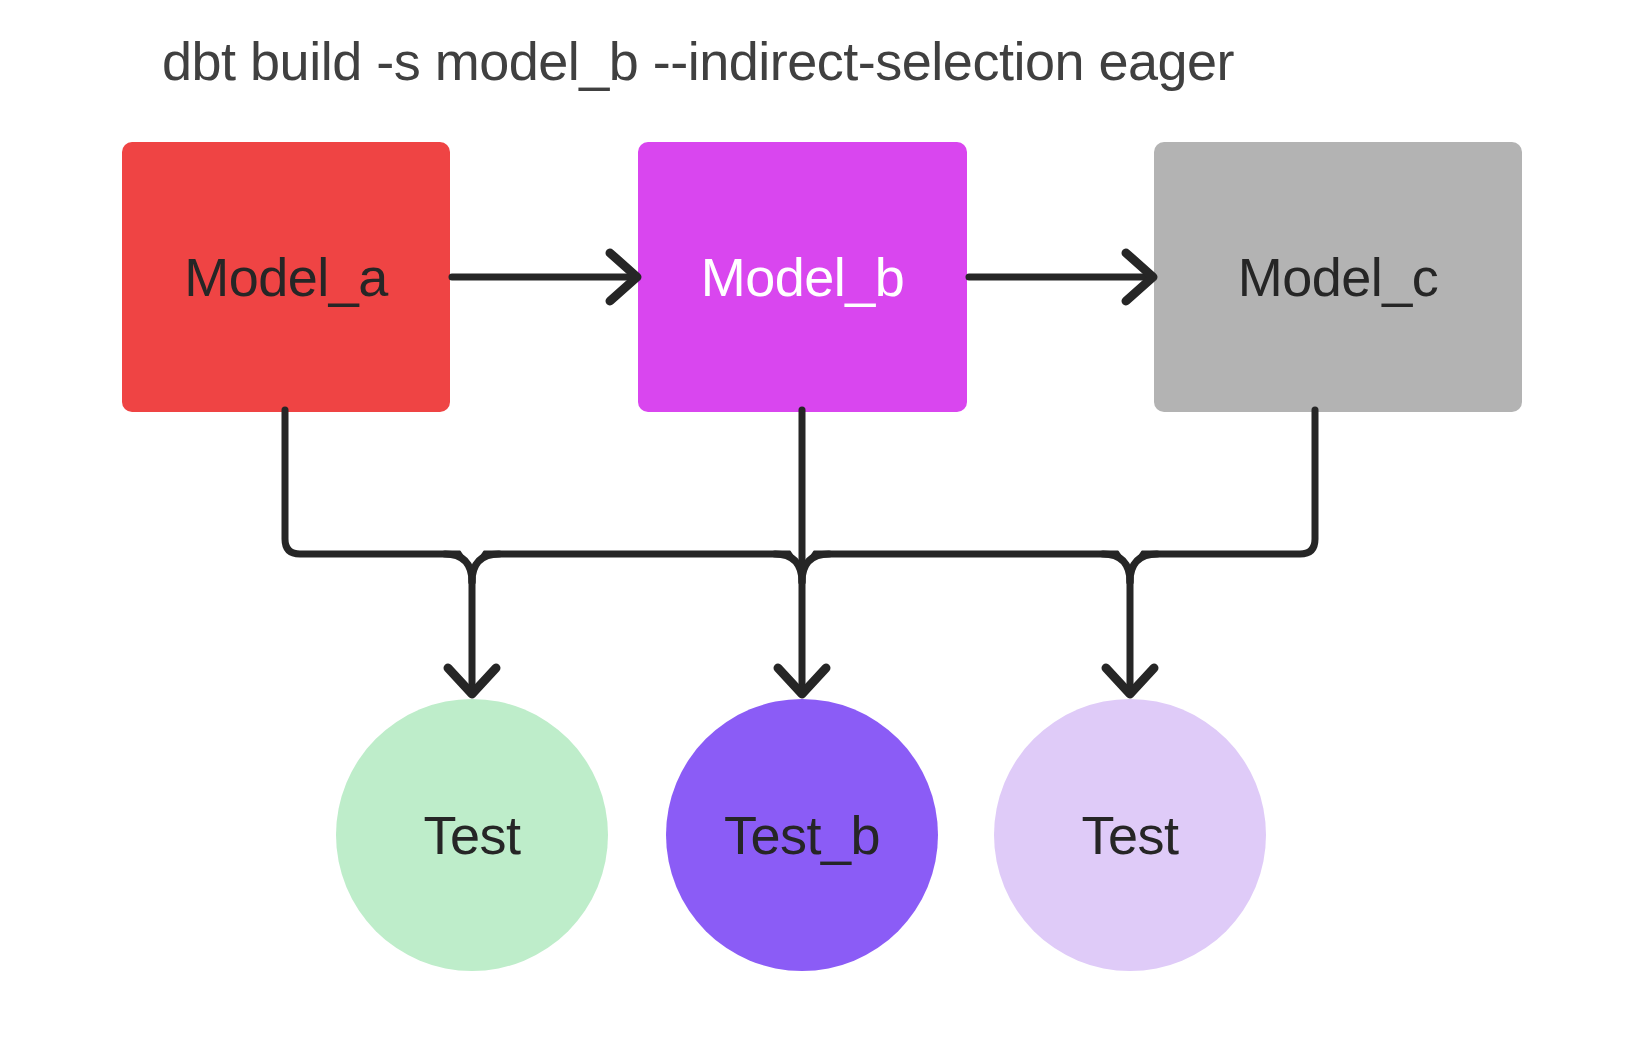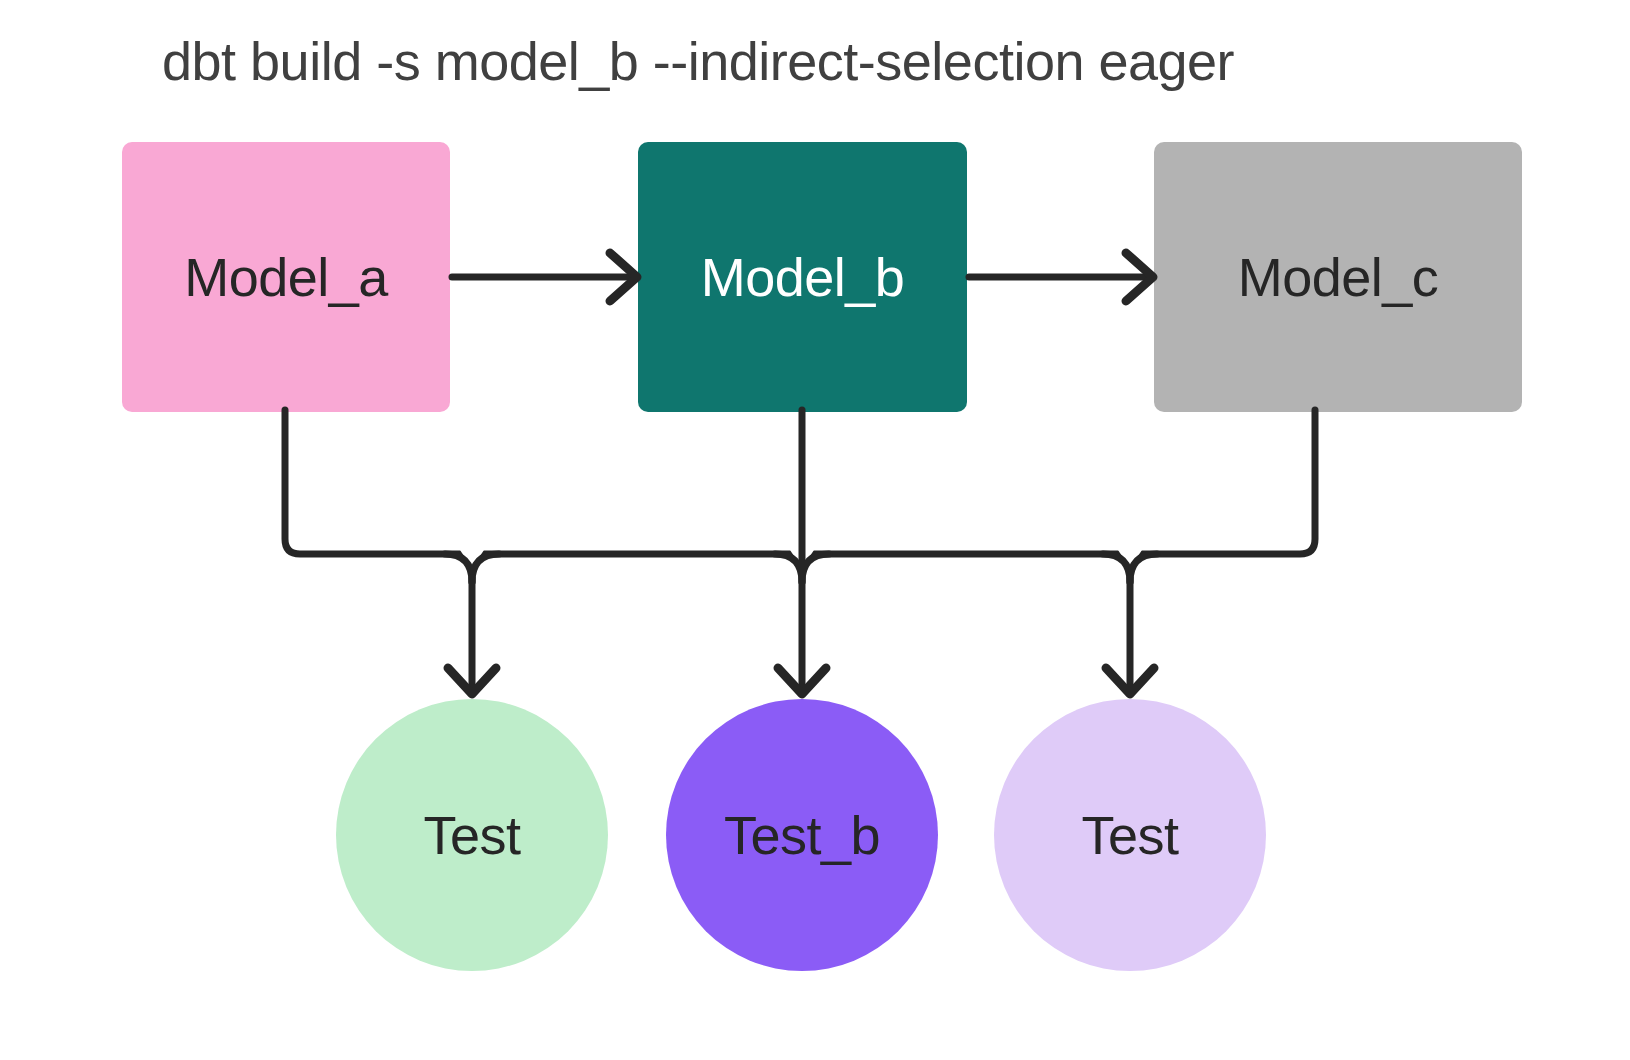--- a/index.html
+++ b/index.html
@@ -35,24 +35,24 @@
   .head{fill:none;stroke:#262626;stroke-width:9;stroke-linecap:round;stroke-linejoin:round;}
   .wedge{fill:#ffffff;stroke:none;}
 </style>
 </head>
 <body>
 
 <div class="canvas">
 
   <div class="title">dbt build -s model_b --indirect-selection eager</div>
 
-  <div class="box box-a" style="background: #f9a8d4;">
+  <div class="box box-a" style="background: #ef4444;">
     <span>Model_a</span>
   </div>
-  <div class="box box-b" style="background: #0f766e;">
+  <div class="box box-b" style="background: #d946ef;">
     <span>Model_b</span>
   </div>
   <div class="box box-c" style="background: rgb(179, 179, 179);">
     <span>Model_c</span>
   </div>
 
   <svg class="wires" width="1630" height="1060" viewBox="0 0 1630 1060">
 
     <path class="wire" d="M452 277 H631"></path>
     <path class="head" d="M610 253 L637 277 L610 301"></path>

